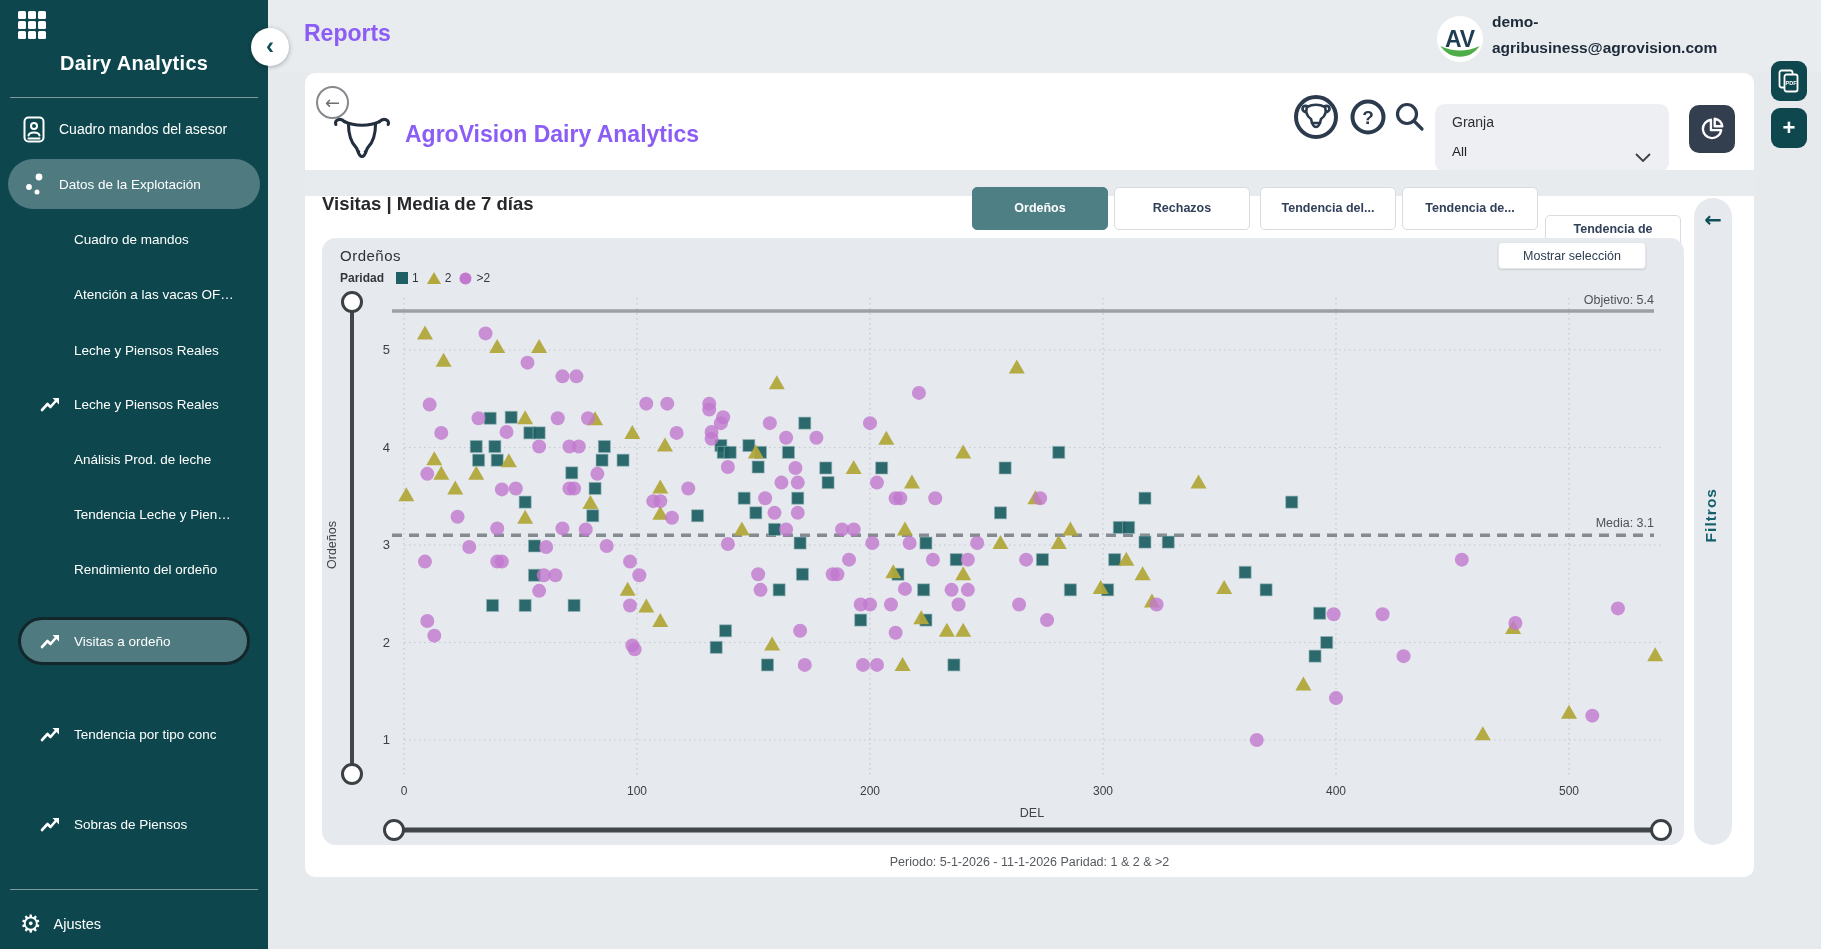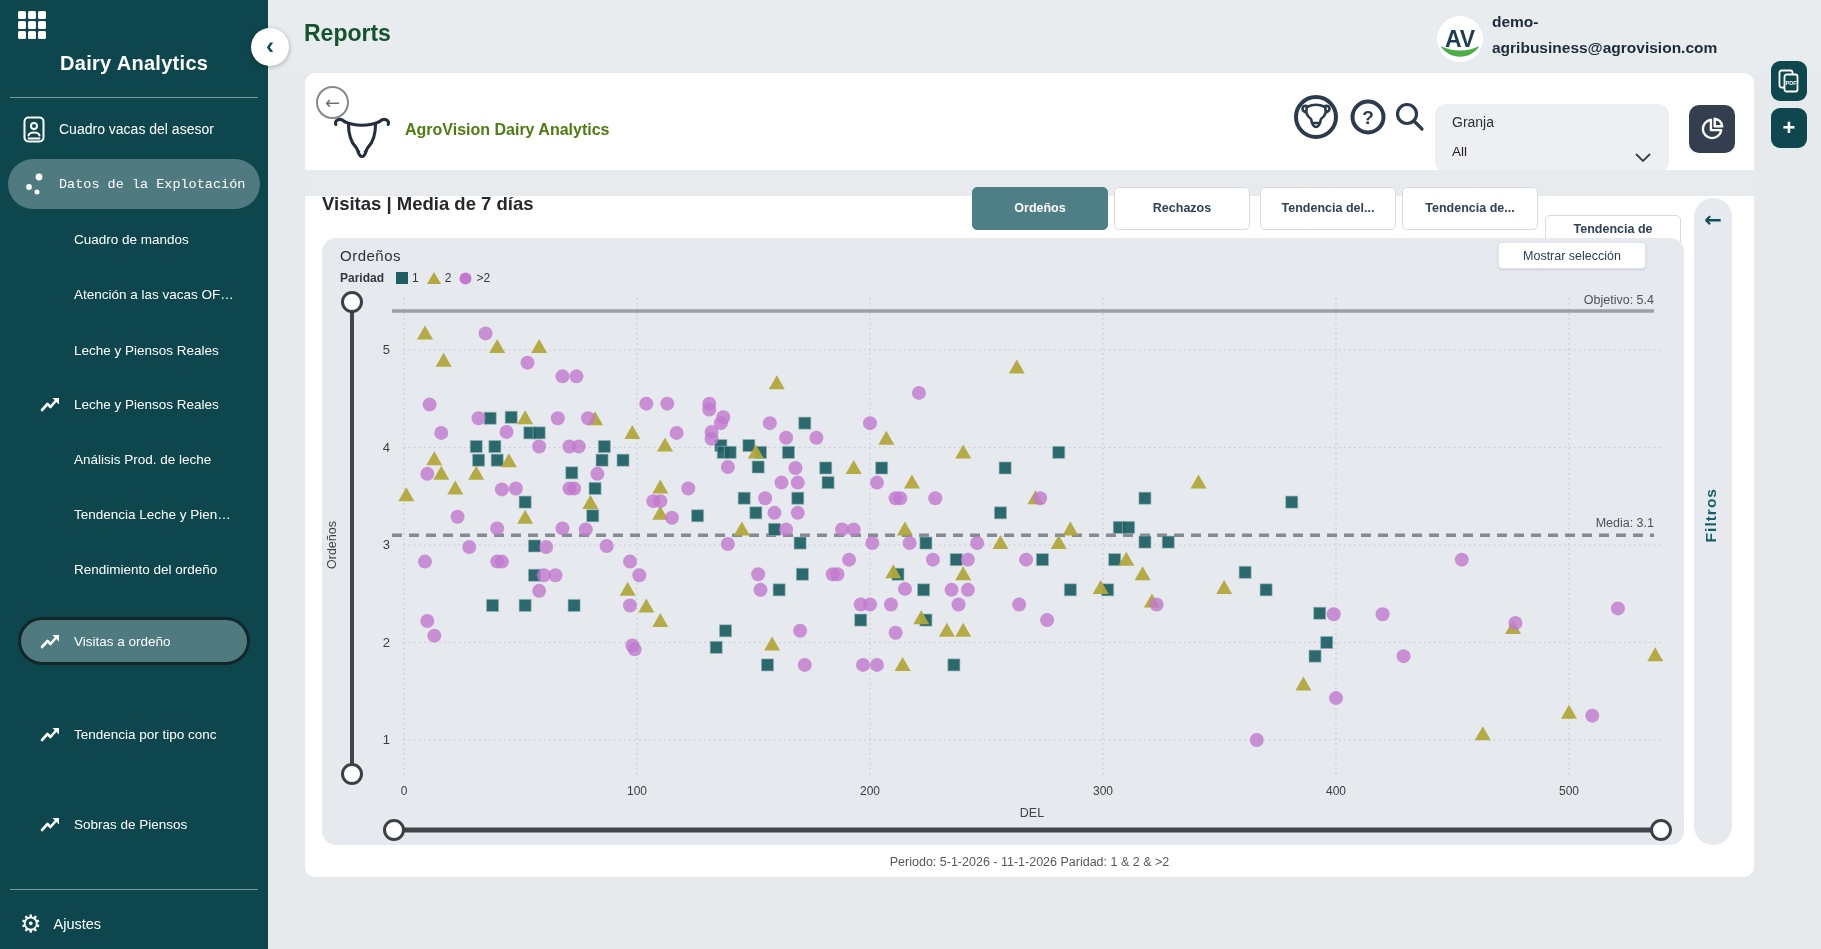--- a/index.html
+++ b/index.html
@@ -25,31 +25,31 @@
     border-radius:24px;padding-left:19px;font-size:13.5px;gap:13px;}
   .sb-ic{display:inline-flex;align-items:center;justify-content:center;}
   #ajustes{position:absolute;left:0;top:904px;width:268px;height:40px;display:flex;align-items:center;
     gap:12px;padding-left:20px;color:#fff;font-size:14.5px;cursor:pointer;box-sizing:border-box;}
   #gear-glyph{font-family:"DejaVu Sans",sans-serif;font-size:24px;line-height:24px;}
   #collapse-btn{position:absolute;left:251px;top:28px;width:38px;height:38px;border-radius:50%;
     background:#fff;box-shadow:0 1px 5px rgba(0,0,0,.3);z-index:3;display:flex;align-items:center;
     justify-content:center;color:#0f4f57;font-size:24px;font-weight:bold;cursor:pointer;padding-bottom:3px;box-sizing:border-box;}
   
   #topbar{position:absolute;left:268px;top:0;width:1553px;height:73px;background:#e8ecef;}
-  #reports-title{position:absolute;left:36px;top:20px;font-size:23px;font-weight:bold;color:#14532d;}
+  #reports-title{position:absolute;left:36px;top:20px;font-size:23px;font-weight:bold;color:#8b5cf6;}
   #avatar{position:absolute;left:1169px;top:16px;width:46px;height:46px;cursor:pointer;}
   #user-email{position:absolute;left:1224px;top:9px;width:322px;color:#1c2a39;font-size:15.5px;
     font-weight:600;line-height:1.65;}
   
   #main-card{position:absolute;left:305px;top:73px;width:1449px;height:804px;background:#fff;border-radius:10px;}
   #back-btn{position:absolute;left:11px;top:13px;width:33px;height:33px;border-radius:50%;
     border:2.5px solid #85888c;color:#6c6f73;display:flex;align-items:center;justify-content:center;
     font-size:18px;cursor:pointer;box-sizing:border-box;font-family:"DejaVu Sans",sans-serif;}
   #cow-logo{position:absolute;left:26px;top:42px;}
-  #app-title{position:absolute;left:100px;top:48px;font-size:16px;font-weight:bold;color:#4d7c0f;}
+  #app-title{position:absolute;left:100px;top:48px;font-size:23px;font-weight:bold;color:#8b5cf6;}
   .hdr-ic{position:absolute;cursor:pointer;}
   #granja-box{position:absolute;left:1130px;top:23px;width:234px;height:68px;background:#edeff2;
     border-radius:10px;cursor:pointer;margin-top:8px;}
   #granja-label{position:absolute;left:17px;top:10px;font-size:14px;color:#2b2f33;}
   #granja-value{position:absolute;left:17px;top:40px;font-size:13.5px;color:#222;}
   #granja-chevron{position:absolute;right:18px;top:44px;}
   #pie-btn{position:absolute;left:1384px;top:32px;width:46px;height:48px;background:#333e4f;
     border-radius:10px;display:flex;align-items:center;justify-content:center;cursor:pointer;}
   #gray-band{position:absolute;left:0;top:97px;width:1449px;height:26px;background:#e8ebee;}
   #section-title{position:absolute;left:17px;top:120px;font-size:18.5px;font-weight:bold;color:#26282b;}
@@ -105,23 +105,23 @@
     <div id="sb-items">
         <div class="sb-item top" style="top: 109px;">
           <span class="sb-ic">
             <svg width="22" height="27" viewBox="0 0 22 27">
               <rect x="1.5" y="1.5" width="19" height="24" rx="4" fill="none" stroke="#fff" stroke-width="2"></rect>
               <circle cx="11" cy="10" r="3" fill="none" stroke="#fff" stroke-width="2"></circle>
               <path d="M5.5,19.5 C6.5,15.5 15.5,15.5 16.5,19.5" fill="none" stroke="#fff" stroke-width="2" stroke-linecap="round"></path>
               <line x1="5.5" y1="22.5" x2="16.5" y2="22.5" stroke="#fff" stroke-width="2" stroke-linecap="round"></line>
             </svg>
           </span>
-          <span class="sb-lbl">Cuadro vacas del asesor</span>
-        </div>
-        <div class="sb-item active" style="top: 159px; font-family: Liberation Mono, monospace;">
+          <span class="sb-lbl">Cuadro mandos del asesor</span>
+        </div>
+        <div class="sb-item active" style="top: 159px;">
           <span class="sb-ic">
             <svg width="22" height="24" viewBox="0 0 22 24">
               <circle cx="15" cy="5" r="3.4" fill="#fff"></circle>
               <circle cx="5" cy="15" r="2.9" fill="#fff"></circle>
               <circle cx="13" cy="20" r="2.5" fill="#fff"></circle>
             </svg>
           </span>
           <span class="sb-lbl">Datos de la Explotación</span>
         </div>
         <div class="sb-item sub" style="top: 219px;">

